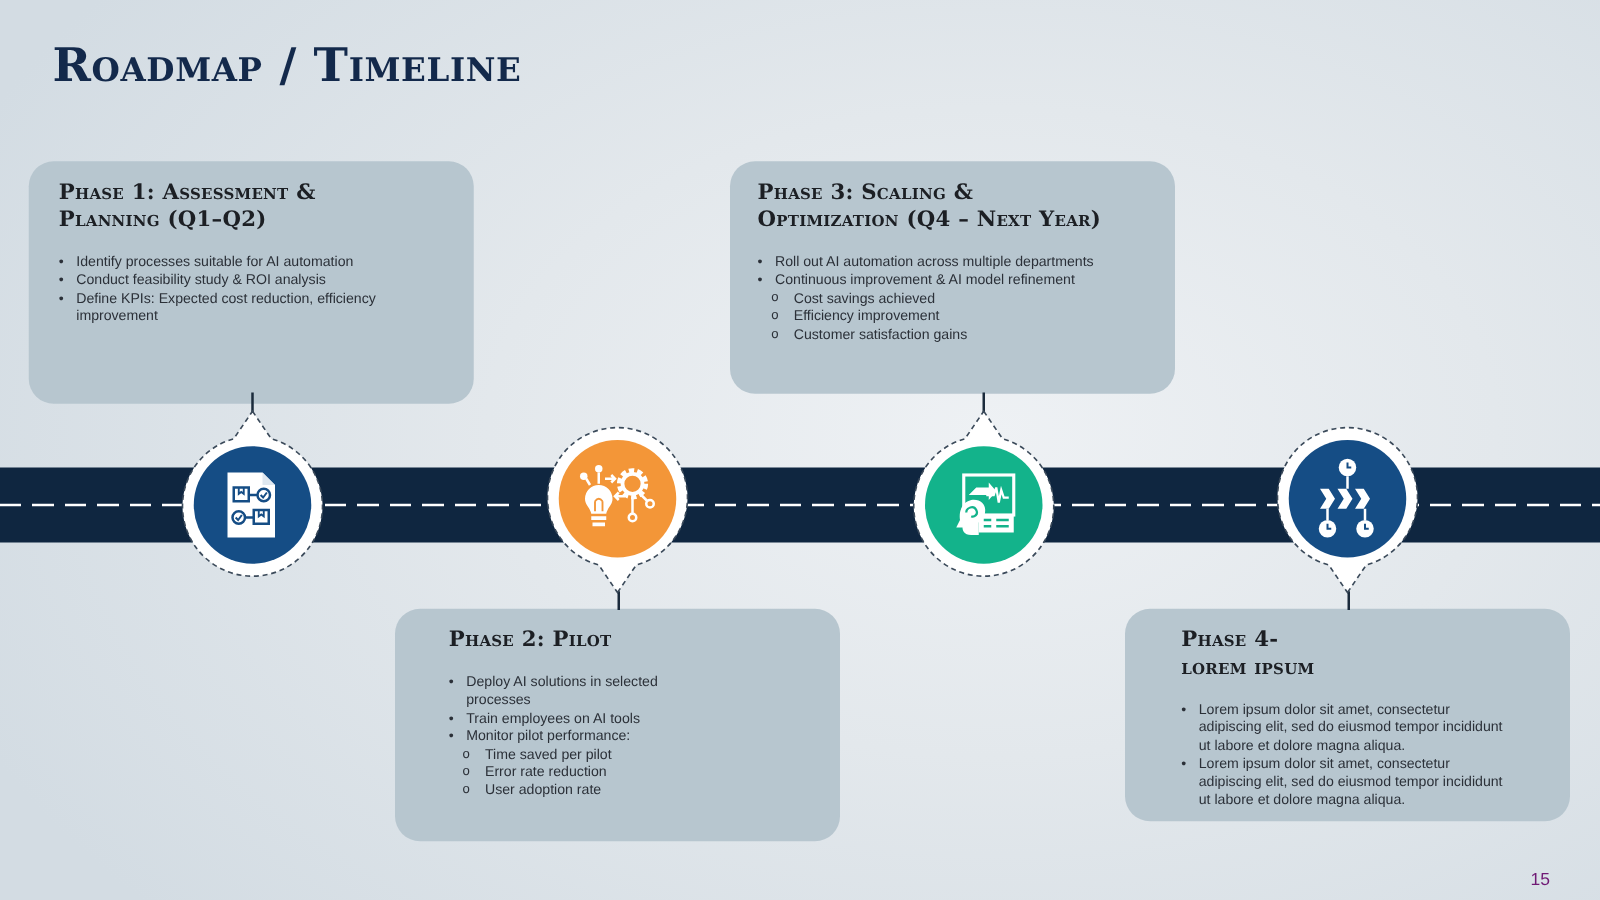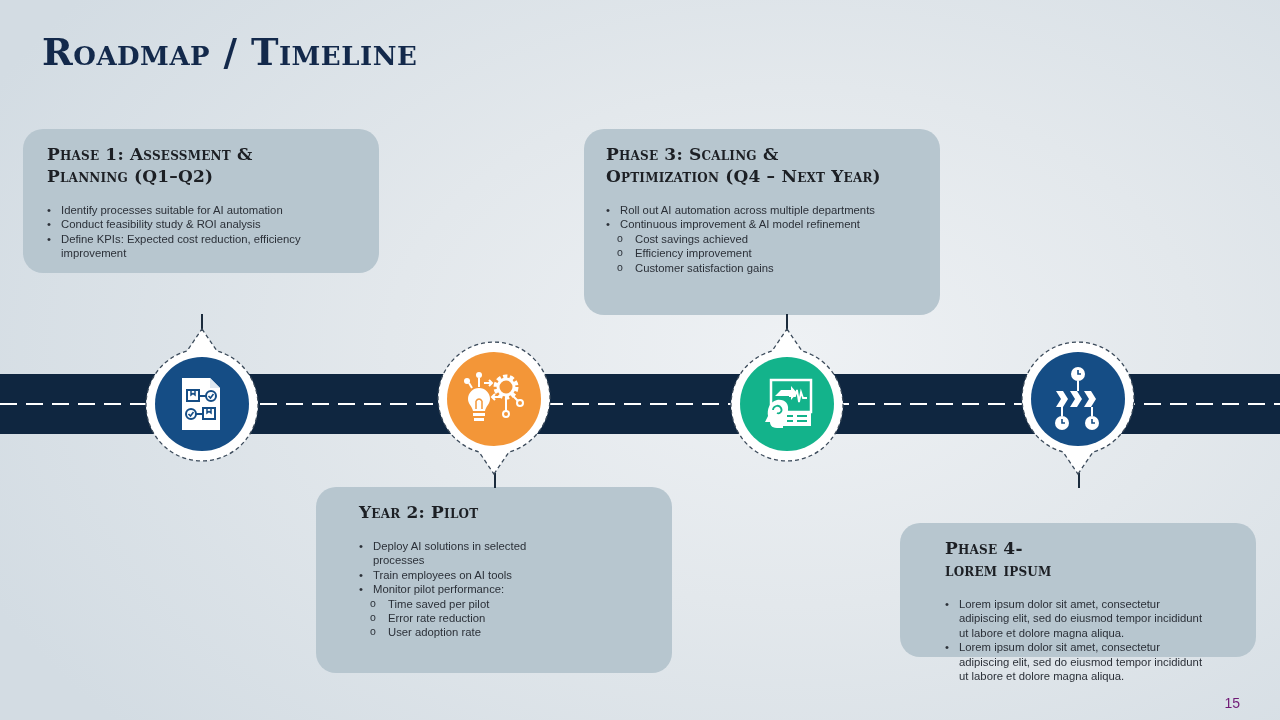--- a/index.html
+++ b/index.html
@@ -56,21 +56,21 @@
   }
 </style>
 </head>
 <body>
 
 <div class="title">Roadmap / Timeline</div>
 
 <div class="road"></div>
 <div class="road-dash"></div>
 
-<div class="card" style="left:23px; top:129px; height:144px; padding:14px 20px 0 24px;">
+<div class="card" style="left:23px; top:129px; height:194px; padding:14px 20px 0 24px;">
   <h2>
     <span>Phase 1: Assessment &amp;</span><br>
     <span>Planning (Q1–Q2)</span>
   </h2>
   <ul>
     <li class="b">Identify processes suitable for AI automation</li>
     <li class="b">Conduct feasibility study &amp; ROI analysis</li>
     <li class="b" style="padding-right:20px;">Define KPIs: Expected cost reduction, efficiency improvement</li>
   </ul>
 </div>
@@ -86,34 +86,34 @@
     <li class="b">Continuous improvement &amp; AI model refinement</li>
     <li class="s">Cost savings achieved</li>
     <li class="s">Efficiency improvement</li>
     <li class="s">Customer satisfaction gains</li>
   </ul>
 </div>
 <div class="connector" style="left:786px; top:314px; height:16px;"></div>
 
 <div class="card" style="left:316px; top:487px; height:186px; padding:14px 110px 0 43px;">
   <h2>
-    <span>Year 2: Pilot</span><br>
+    <span>Phase 2: Pilot</span><br>
   </h2>
   <ul>
     <li class="b">Deploy AI solutions in selected processes</li>
     <li class="b">Train employees on AI tools</li>
     <li class="b">Monitor pilot performance:</li>
     <li class="s">Time saved per pilot</li>
     <li class="s">Error rate reduction</li>
     <li class="s">User adoption rate</li>
   </ul>
 </div>
 <div class="connector" style="left:494px; top:473px; height:15px;"></div>
 
-<div class="card" style="left:900px; top:487px; height:134px; padding:14px 44px 0 45px;margin-top:36px;">
+<div class="card" style="left:900px; top:487px; height:170px; padding:14px 44px 0 45px;">
   <h2>
     <span>Phase 4-</span><br>
     <span>lorem ipsum</span>
   </h2>
   <ul>
     <li class="b">Lorem ipsum dolor sit amet, consectetur adipiscing elit, sed do eiusmod tempor incididunt ut labore et dolore magna aliqua.</li>
     <li class="b">Lorem ipsum dolor sit amet, consectetur adipiscing elit, sed do eiusmod tempor incididunt ut labore et dolore magna aliqua.</li>
   </ul>
 </div>
 <div class="connector" style="left:1078px; top:473px; height:15px;"></div>

